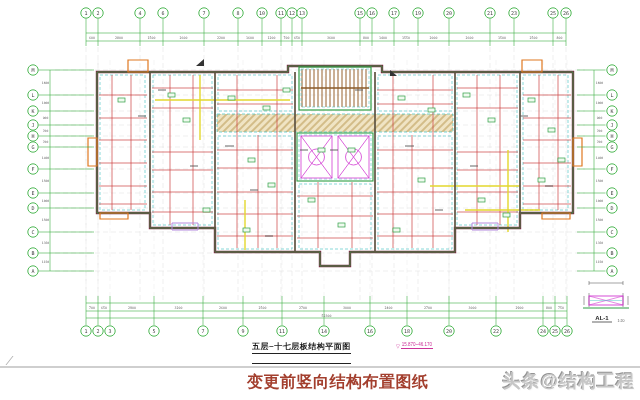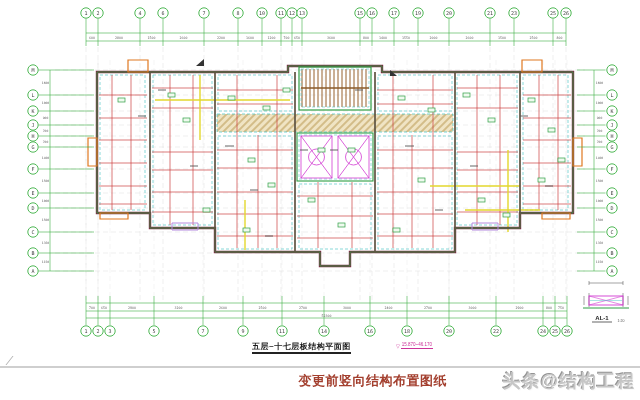--- a/index.html
+++ b/index.html
@@ -1,28 +1,28 @@
 <!DOCTYPE html>
 <html><head>
 <meta charset="utf-8">
 <style>
   html,body{margin:0;padding:0;background:#fff;}
   body{width:640px;height:400px;overflow:hidden;font-family:"Liberation Sans",sans-serif;}
   #app{position:relative;width:640px;height:400px;background:#fff;}
   svg{position:absolute;left:0;top:0;}
   .plan-caption{position:absolute;left:252px;top:341px;font-size:8px;font-weight:bold;color:#1a1a1a;
     letter-spacing:.5px;border-bottom:1px solid #222;padding-bottom:1px;}
-  .plan-caption span{border-bottom:1px solid #222;padding-bottom:1px;}
+  .plan-caption span{border-bottom:1px solid #222;padding-bottom:12px;}
   .elev{position:absolute;left:396px;top:342px;color:#cc3399;font-size:4.5px;display:flex;align-items:flex-end;gap:1px;}
   .elev .val{border-bottom:1px solid #cc3399;padding:0 1px 1px 1px;}
   .elev .tri{font-size:5px;line-height:5px;}
   .divider{position:absolute;left:0;top:366px;width:640px;height:2px;background:#cfcfcf;}
   .slash{position:absolute;left:9px;top:356px;width:6px;height:9px;border-left:1.2px solid #b0b0b0;transform:skewX(-38deg);}
-  .red-title{position:absolute;left:247px;top:372px;width:200px;text-align:right;
-    font-family:Liberation Mono, monospace;font-size:13px;font-weight:bold;color:#a33f2e;letter-spacing:.5px;}
+  .red-title{position:absolute;left:247px;top:372px;width:200px;text-align:left;
+    font-family:Liberation Mono, monospace;font-size:16px;font-weight:bold;color:#a33f2e;letter-spacing:.5px;}
   .watermark{position:absolute;right:5px;top:369px;font-size:18px;font-weight:900;color:#c6c6c6;letter-spacing:1px;
     text-shadow:1px 1px 0 #fafafa,-1px -1px 0 #949494;margin-left:32px;}
 </style>
 </head>
 <body>
 
 <div id="app">
 
 <svg id="cad" width="640" height="400" viewBox="0 0 640 400">
   <defs>

